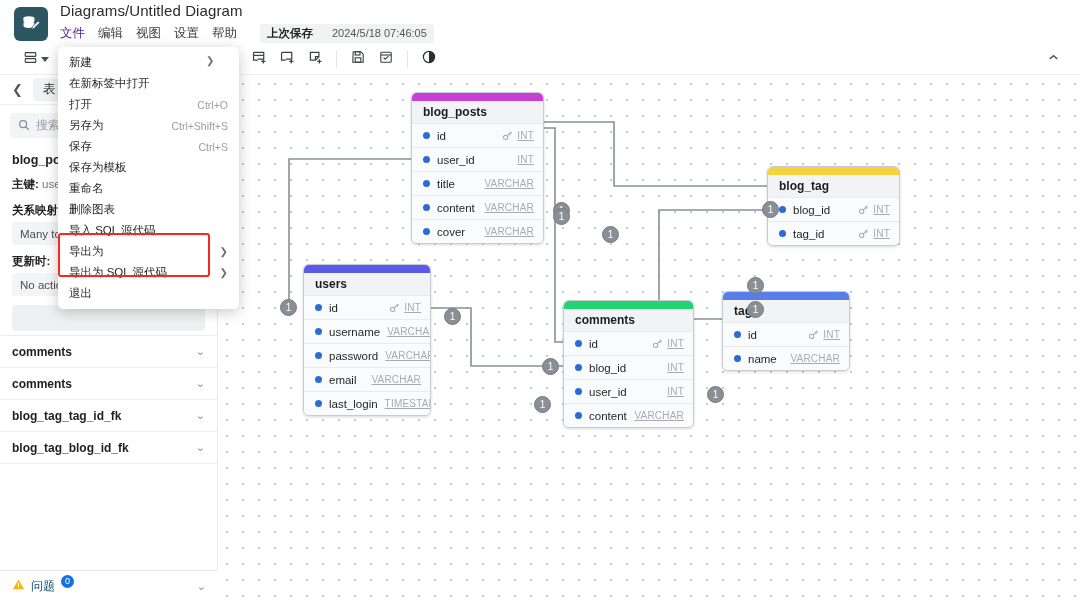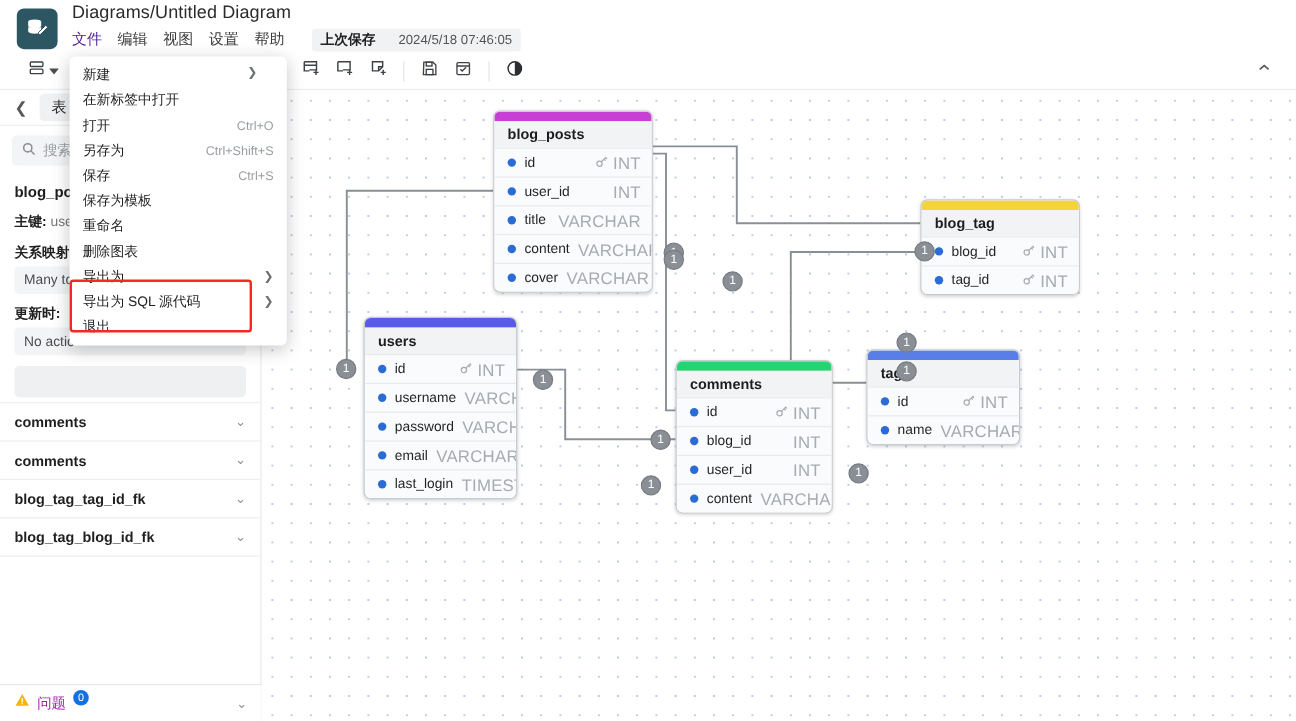--- a/index.html
+++ b/index.html
@@ -105,21 +105,21 @@
     display: flex; align-items: center; justify-content: space-between;
     padding: 0 12px; font-size: 12px; font-weight: bold; color: #1f1f1f;
   }
   .sb-listitem .chev { color: #8b8f94; font-size: 11px; font-weight: normal; }
 
   .issues-bar {
     position: absolute; left: 0; bottom: 0; width: 218px; height: 31px;
     border-top: 1px solid #e6e8ea; background: #fff;
     display: flex; align-items: center; padding: 0 12px; gap: 6px;
   }
-  .issues-bar .txt { font-size: 12px; color: #a21caf; }
+  .issues-bar .txt { font-size: 12px; color: #0c4a6e; }
   .badge {
     background: #1471e3; color: #fff; font-size: 9px; border-radius: 8px;
     min-width: 13px; height: 13px; display: flex; align-items: center;
     justify-content: center; padding: 0 3px; position: relative; top: -5px;
   }
   .issues-bar .chev { margin-left: auto; color: #8b8f94; font-size: 11px; }
 
   
   .canvas {
     position: absolute; left: 219px; top: 76px; width: 861px; height: 525px;
@@ -137,21 +137,21 @@
   .tn-name {
     height: 22px; display: flex; align-items: center; padding: 0 11px;
     font-size: 12px; font-weight: bold; color: #1d1d1f; background: #f2f3f5;
   }
   .tn-field {
     height: 24px; display: flex; align-items: center; padding: 0 9px 0 11px;
     border-top: 1px solid #e8eaec; background: #fafbfc; gap: 7px;
   }
   .fdot { width: 7px; height: 7px; border-radius: 50%; background: #2b6cd4; flex: none; }
   .fname { font-size: 11.5px; color: #1f2124; }
-  .ftype { margin-left: auto; font-size: 14px; color: #a7abb0; letter-spacing: .2px; }
+  .ftype { margin-left: auto; font-size: 10px; color: #a7abb0; letter-spacing: .2px; text-decoration: underline; }
   .fkey { margin-left: auto; display: flex; align-items: center; gap: 4px; }
   .fkey .ftype { margin-left: 0; }
 
   svg.edges { position: absolute; left: 0; top: 0; width: 861px; height: 525px; }
   .card-marker {
     position: absolute; width: 17px; height: 17px; border-radius: 50%;
     background: #8a8f95; border: 1px solid #777c82; color: #fff;
     font-size: 10px; display: flex; align-items: center; justify-content: center;
   }
 
@@ -581,20 +581,23 @@
       <div class="menu-item">
         <span>保存为模板</span>
       </div>
       <div class="menu-item">
         <span>重命名</span>
       </div>
       <div class="menu-item">
         <span>删除图表</span>
       </div>
       <div class="menu-item">
+        <span>导入 SQL 源代码</span>
+      </div>
+      <div class="menu-item">
         <span>导出为</span>
         <span class="arrow">❯</span>
       </div>
       <div class="menu-item">
         <span>导出为 SQL 源代码</span>
         <span class="arrow">❯</span>
       </div>
       <div class="menu-item">
         <span>退出</span>
       </div>

